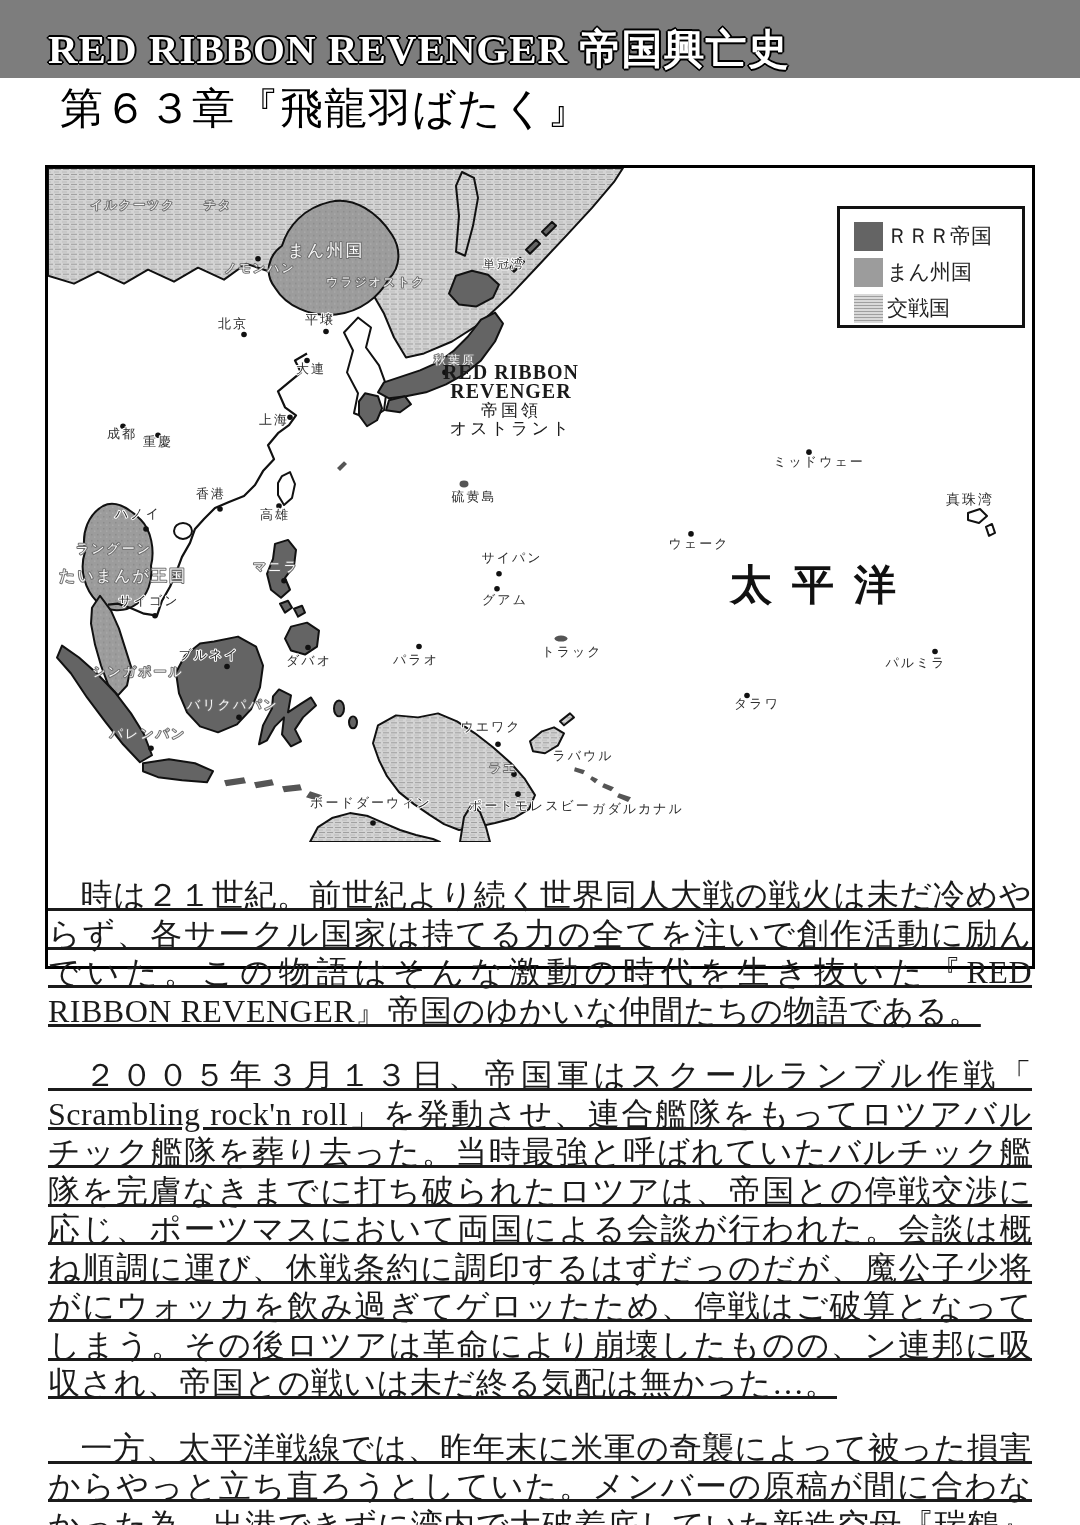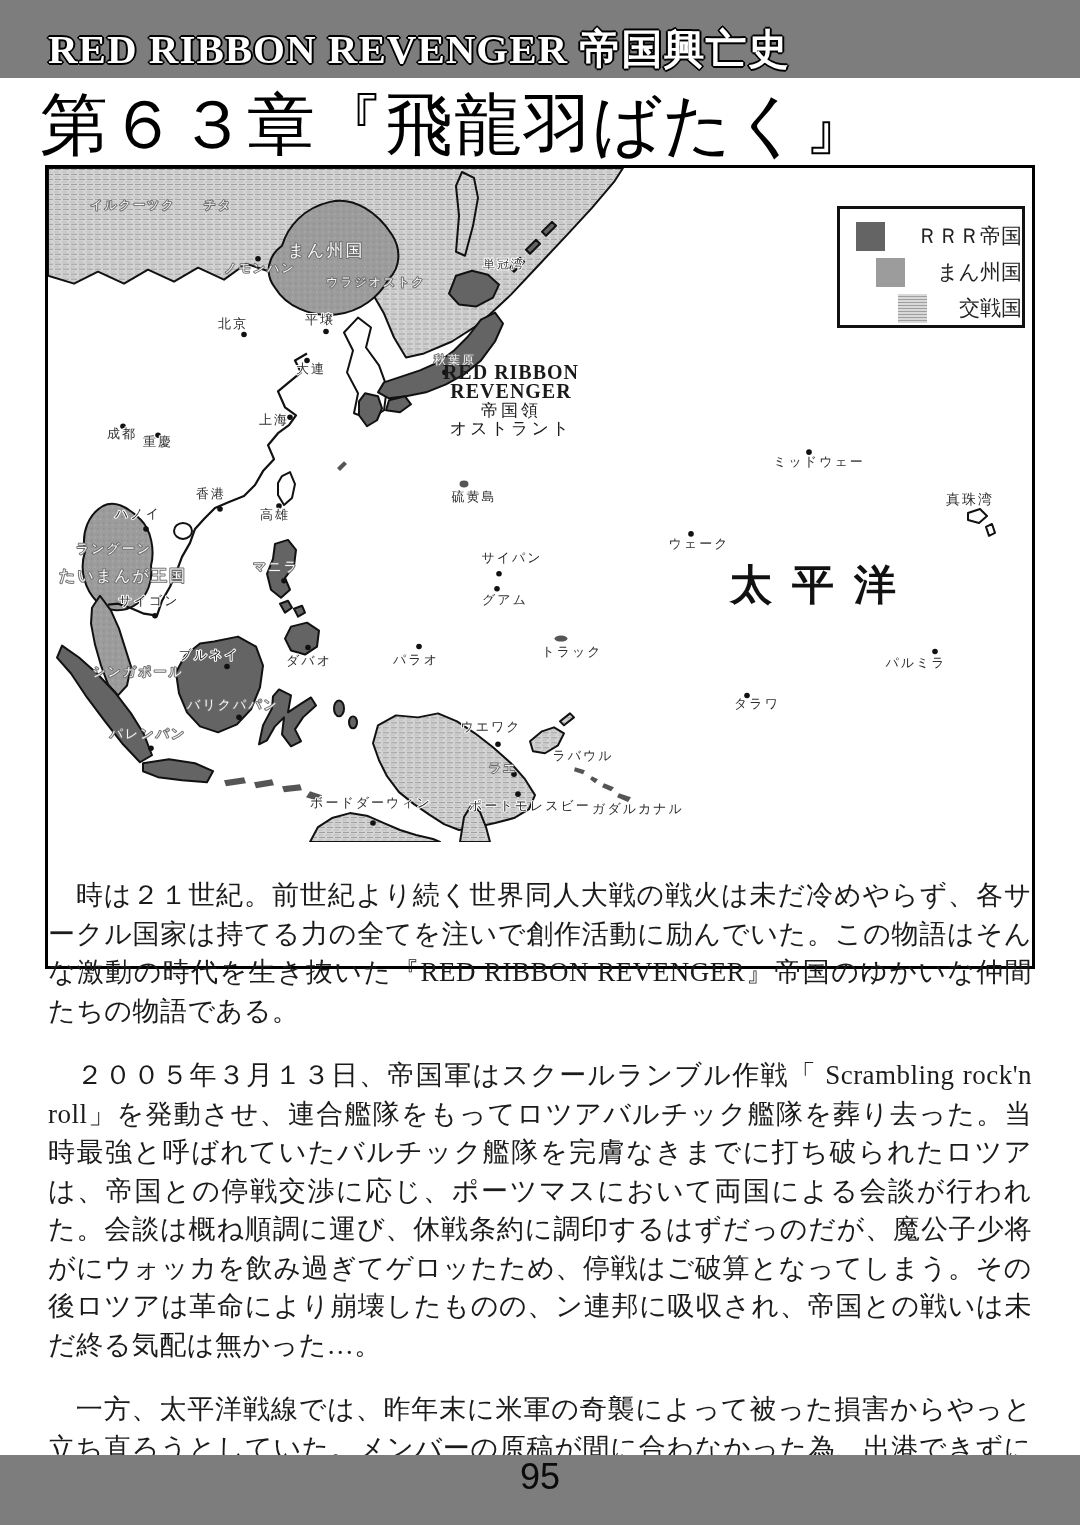--- a/index.html
+++ b/index.html
@@ -4,29 +4,29 @@
 <style>
   html,body{margin:0;padding:0;background:#fff;}
   .page{position:relative;width:1080px;height:1525px;background:#fff;overflow:hidden;
         font-family:"Liberation Serif","DejaVu Serif",serif;}
   
   .band{position:absolute;top:0;left:0;right:0;height:78px;background:#7d7d7d;}
   .series-title{position:absolute;left:48px;top:22px;font-size:41px;font-weight:bold;
       letter-spacing:1px;color:#fff;
       text-shadow:-2px 0 #000,2px 0 #000,0 -2px #000,0 2px #000,
                   -1px -1px #000,1px 1px #000,-1px 1px #000,1px -1px #000;}
-  .chapter-title{position:absolute;top:80px;left:40px;margin:0;font-size:68px;font-weight:normal;
+  .chapter-title{position:absolute;top:80px;left:60px;margin:0;font-size:43px;font-weight:normal;
       color:#000;letter-spacing:1px;white-space:nowrap;}
   
   .map-frame{position:absolute;top:165px;left:45px;width:990px;height:804px;
       border:3px solid #000;box-sizing:border-box;background:#fff;}
   .map-frame svg{display:block;width:984px;height:674px;}
   .legend{position:absolute;left:789px;top:38px;width:188px;height:122px;border:3px solid #111;
       box-sizing:border-box;background:#fff;padding:10px 0 0 14px;}
-  .legend-row{display:flex;align-items:center;gap:32px;height:34px;margin-bottom:2px;justify-content:flex-end;}
+  .legend-row{display:flex;align-items:center;gap:4px;height:34px;margin-bottom:2px;}
   .sw{width:29px;height:29px;flex:0 0 auto;}
   .sw-empire{background:#646464;}
   .sw-ally{background:#9c9c9c;
       background-image:radial-gradient(#8d8d8d 14%,rgba(0,0,0,0) 15%),
                        radial-gradient(#aaaaaa 14%,rgba(0,0,0,0) 15%);
       background-size:6px 6px,6px 6px;background-position:0 0,3px 3px;}
   .sw-bell{background:repeating-linear-gradient(#d9d9d9 0 2px,#9f9f9f 2px 3px);}
   .legend-label{font-family:"Liberation Sans","DejaVu Sans",sans-serif;font-size:21px;color:#222;}
   
   .coast{fill:none;stroke:#111;stroke-width:2.2;stroke-linejoin:round;}
@@ -40,22 +40,22 @@
   .lbl-w{fill:#f8f8f8;stroke:#6e6e6e;stroke-width:2;paint-order:stroke;stroke-linejoin:round;}
   .city-dot{fill:#111;}
   .ocean-label{font-family:"Liberation Serif","DejaVu Serif",serif;font-size:42px;font-weight:bold;
       letter-spacing:20px;fill:#111;text-anchor:middle;}
   .cap-en{font-family:"Liberation Serif","DejaVu Serif",serif;font-size:20px;font-weight:bold;
       letter-spacing:1px;fill:#1a1a1a;text-anchor:middle;}
   .cap-jp{font-family:"Liberation Serif","DejaVu Serif",serif;font-size:17px;letter-spacing:3px;
       fill:#1a1a1a;text-anchor:middle;}
   
   .body-text{position:absolute;top:876px;left:48px;width:984px;}
-  .body-text p{margin:0 0 26px 0;font-size:27px;line-height:38.5px;color:#1b1b1b;
-      text-align:justify;letter-spacing:0.5px;}
+  .body-text p{margin:0 0 26px 0;font-size:32px;line-height:38.5px;color:#1b1b1b;
+      text-align:justify;letter-spacing:0.5px;text-decoration:underline;}
   
   .footer-band{position:absolute;top:1455px;left:0;right:0;height:70px;background:#7d7d7d;}
   .page-number{text-align:center;font-family:"Liberation Sans","DejaVu Sans",sans-serif;
       font-size:36px;color:#0b0b0b;margin-top:1px;}
 </style>
 </head>
 <body>
 
 <div class="page">
 
@@ -213,17 +213,14 @@
       </div>
     </div>
   </div>
 
   <main class="body-text">
     <p>　時は２１世紀。前世紀より続く世界同人大戦の戦火は未だ冷めやらず、各サークル国家は持てる力の全てを注いで創作活動に励んでいた。この物語はそんな激動の時代を生き抜いた『RED RIBBON REVENGER』帝国のゆかいな仲間たちの物語である。</p>
     <p>　２００５年３月１３日、帝国軍はスクールランブル作戦「 Scrambling rock'n roll」を発動させ、連合艦隊をもってロツアバルチック艦隊を葬り去った。当時最強と呼ばれていたバルチック艦隊を完膚なきまでに打ち破られたロツアは、帝国との停戦交渉に応じ、ポーツマスにおいて両国による会談が行われた。会談は概ね順調に運び、休戦条約に調印するはずだっのだが、魔公子少将がにウォッカを飲み過ぎてゲロッたため、停戦はご破算となってしまう。その後ロツアは革命により崩壊したものの、ン連邦に吸収され、帝国との戦いは未だ終る気配は無かった…。</p>
     <p>　一方、太平洋戦線では、昨年末に米軍の奇襲によって被った損害からやっと立ち直ろうとしていた。メンバーの原稿が間に合わなかった為、出港できずに湾内で大破着底していた新造空母『瑞鶴』と『飛龍』のうち、比的損害の小さかった『飛龍』が何とかサルベージされたのである。そして４ヶ月の間に各メンバーの艦載機もほぼ揃いつつあった。しかも最新型のステラ型とミーア型が主力である。帝国は『飛龍』をもって、</p>
   </main>
 
-  <footer class="footer-band">
-    <div class="page-number">95</div>
-  </footer>
 
 </div>
 
 </body></html>

